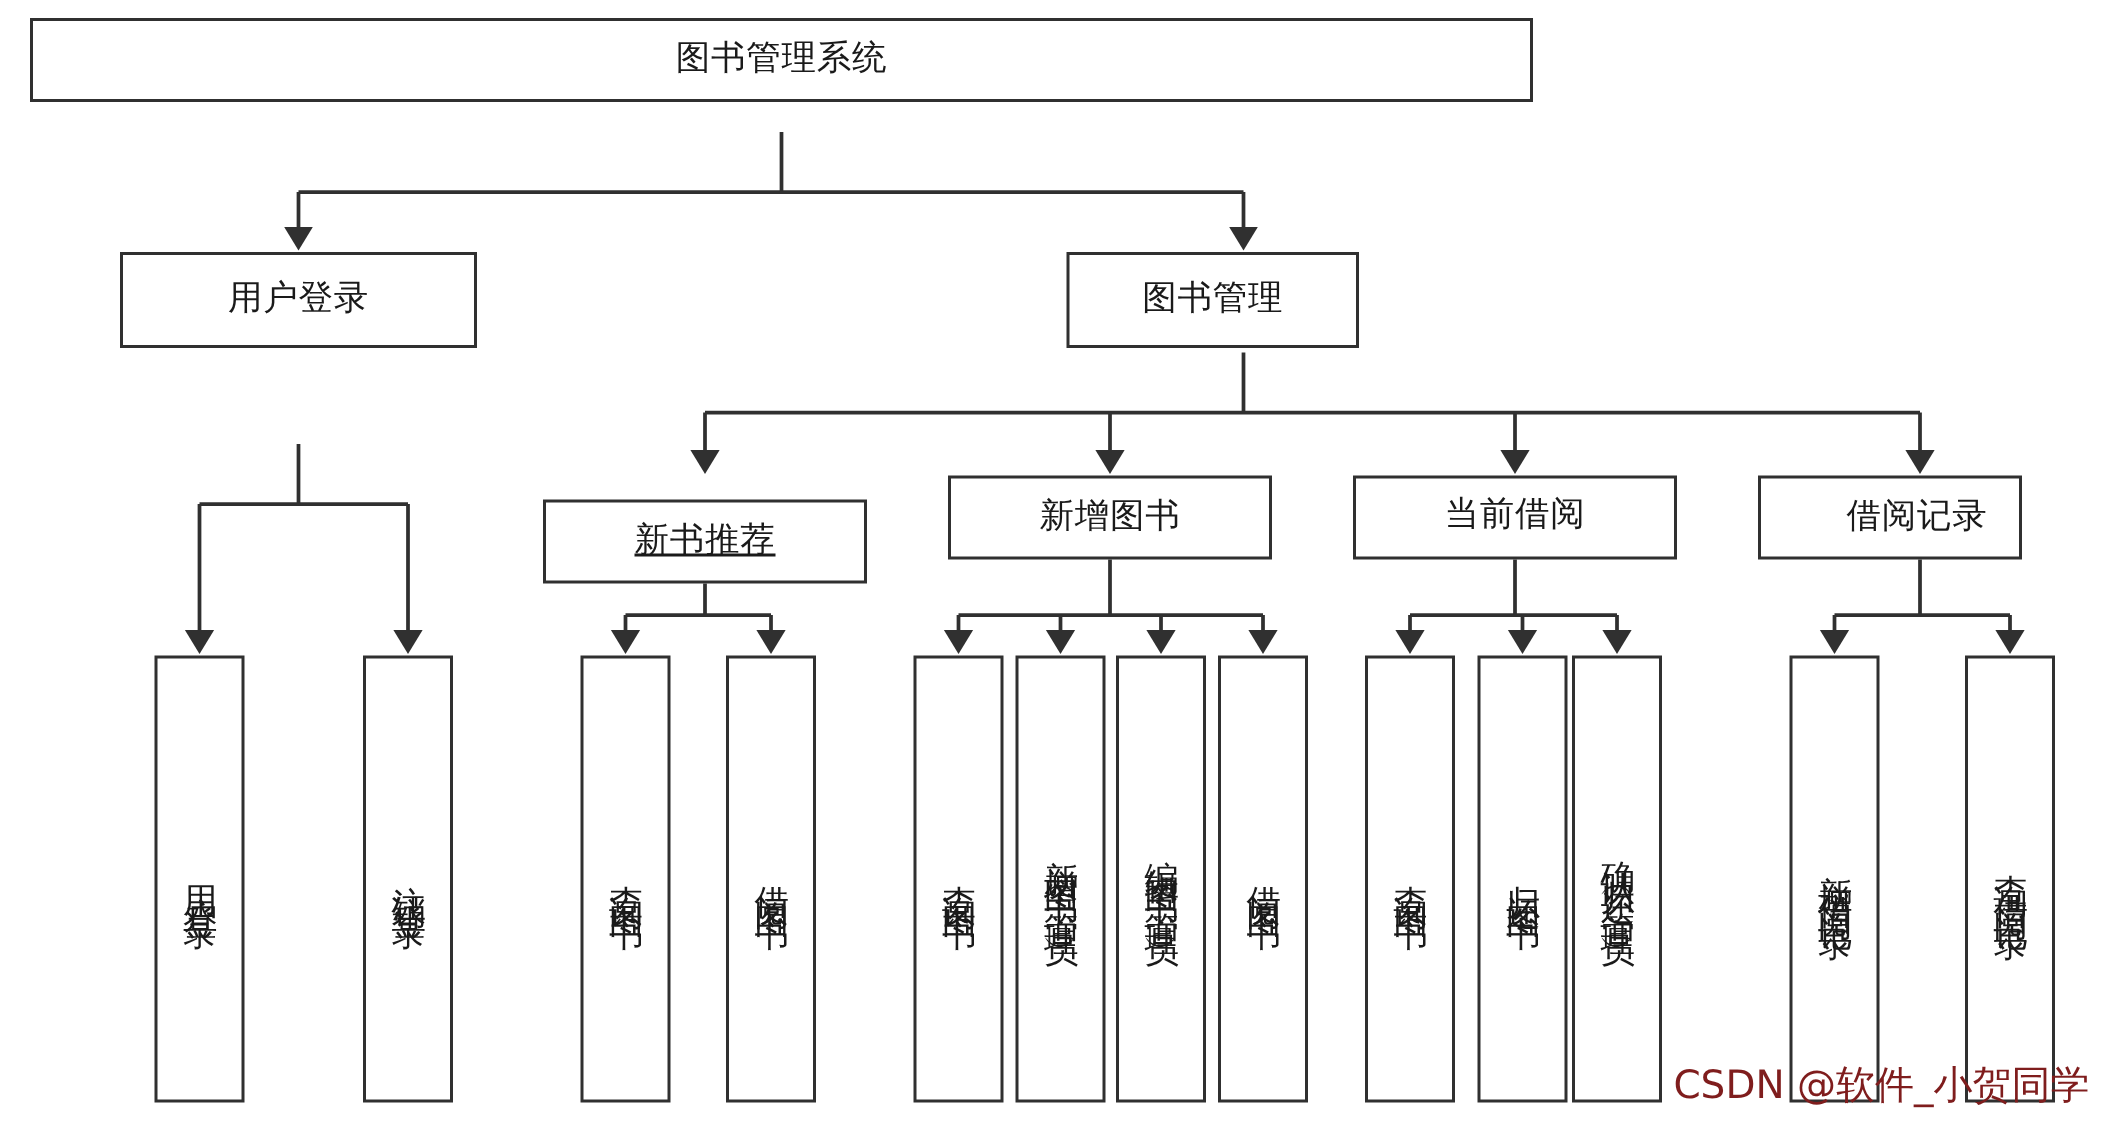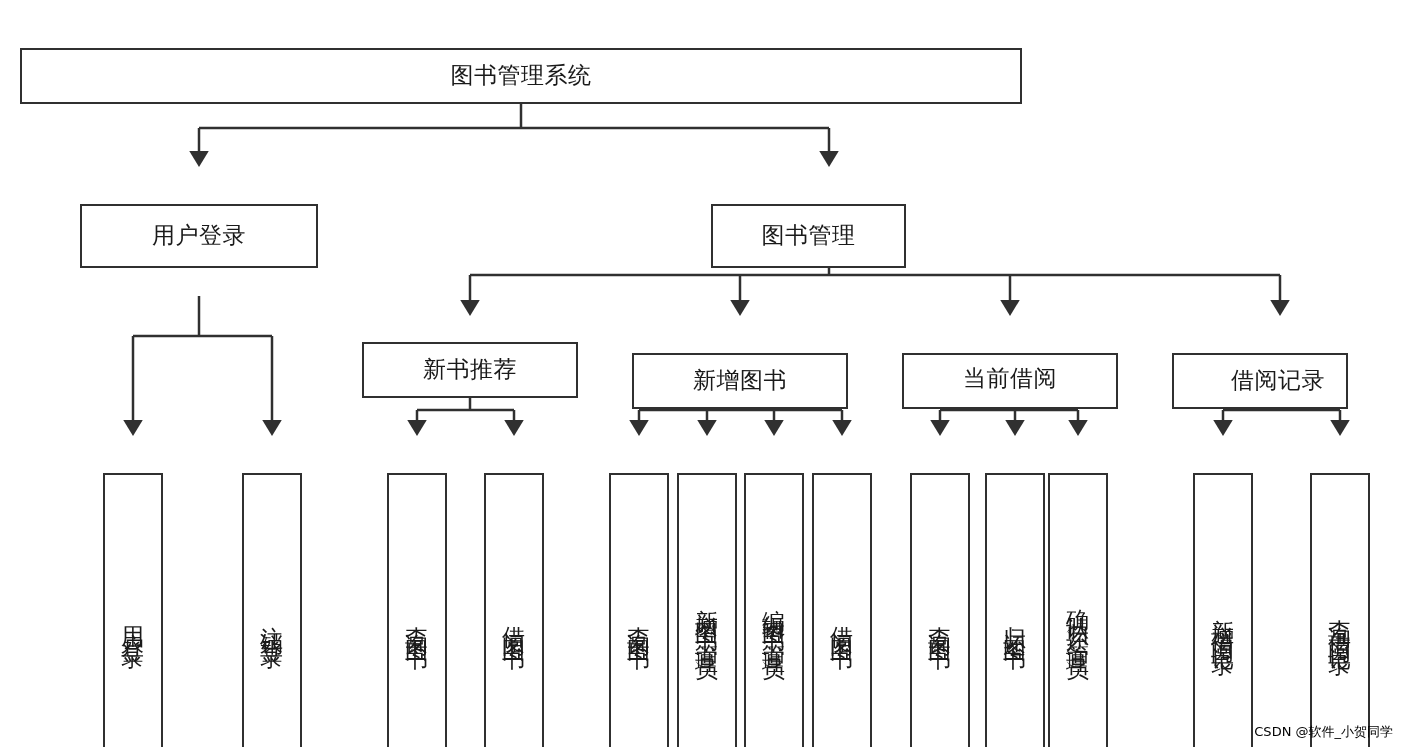--- a/index.html
+++ b/index.html
@@ -28,21 +28,20 @@
   }
   .node {
     position: absolute;
     box-sizing: border-box;
     background: #ffffff;
     border: 2.5px solid #303030;
     display: flex;
     align-items: center;
     justify-content: center;
     color: #1a1a1a;
-    margin-top: 36px;
   }
   .node-h {
     font-size: 23px;
     letter-spacing: 0.5px;
     line-height: 1.1;
   }
   .node-v {
     writing-mode: vertical-rl;
     text-orientation: upright;
     font-size: 23px;
@@ -55,22 +54,22 @@
   }
   .node-v > span {
     writing-mode: vertical-rl;
     text-orientation: upright;
     display: block;
   }
   #watermark {
     position: absolute;
     right: 12px;
     bottom: 6px;
-    font-size: 13px;
-    color: #000000;
+    font-size: 26px;
+    color: #7f1d1d;
     white-space: nowrap;
     user-select: none;
   }
 </style>
 </head>
 <body>
 
 <div id="diagram-root">
 
   <svg id="edge-layer" viewBox="0 0 1405 747" width="1405" height="747" xmlns="http://www.w3.org/2000/svg">
@@ -119,21 +118,21 @@
   <div id="node-layer">
       <div class="node node-h" style="left: 20px; top: 12px; width: 1002px; height: 56px;">
         <span>图书管理系统</span>
       </div>
       <div class="node node-h" style="left: 80px; top: 168px; width: 238px; height: 64px;">
         <span>用户登录</span>
       </div>
       <div class="node node-h" style="left: 711px; top: 168px; width: 195px; height: 64px;">
         <span>图书管理</span>
       </div>
-      <div class="node node-h" style="left: 362px; top: 306px; width: 216px; height: 56px;">
+      <div class="node node-h" style="left: 362px; top: 333px; width: 216px; height: 56px; text-decoration: underline;">
         <span>新书推荐</span>
       </div>
       <div class="node node-h" style="left: 632px; top: 317px; width: 216px; height: 56px;">
         <span>新增图书</span>
       </div>
       <div class="node node-h" style="left: 902px; top: 317px; width: 216px; height: 56px; font-family: Liberation Mono, monospace;">
         <span>当前借阅</span>
       </div>
       <div class="node node-h" style="left: 1172px; top: 317px; width: 176px; height: 56px; padding-left: 36px;">
         <span>借阅记录</span>

